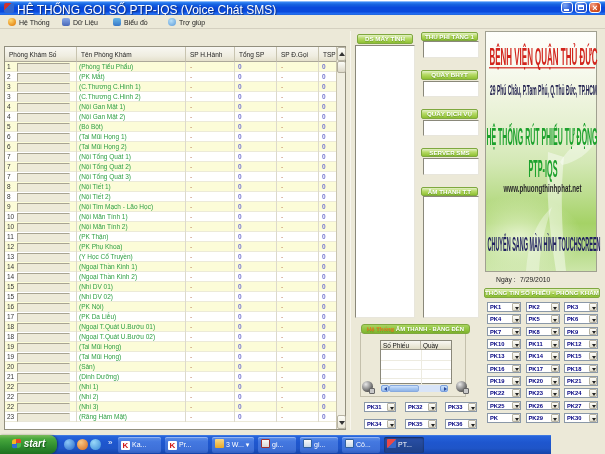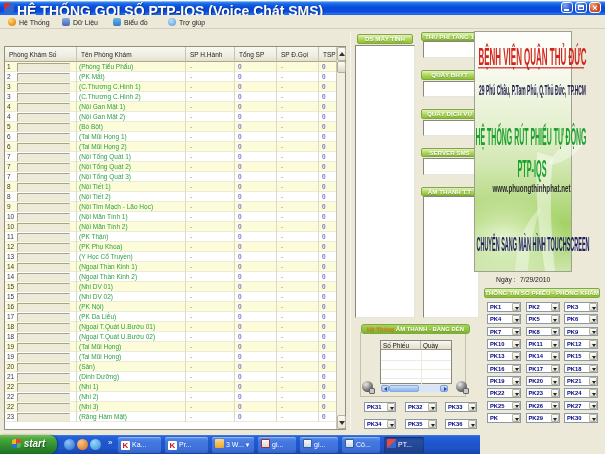--- a/index.html
+++ b/index.html
@@ -3,21 +3,21 @@
 <style>
 *{margin:0;padding:0;box-sizing:border-box;}
 html,body{width:605px;height:454px;overflow:hidden;background:#ECE9D8;}
 body{font-family:"Liberation Sans",sans-serif;position:relative;}
 #scr{position:absolute;left:0;top:0;width:605px;height:454px;overflow:hidden;}
 .abs{position:absolute;}
 
 
 #title{left:0;top:0;width:605px;height:15px;
 background:linear-gradient(180deg,#FFFFFF 0%,#FFFFFF 7%,#3C8CF8 12%,#1765E0 28%,#0A4ADC 50%,#0A4ADC 78%,#2B79F8 95%,#0E45B8 100%);}
-#title .txt{position:absolute;left:17px;top:3px;color:#fff;font-size:14px;font-weight:bold;text-shadow:1px 1px 1px #10307A;white-space:nowrap;}
+#title .txt{position:absolute;left:17px;top:3px;color:#fff;font-size:12px;font-weight:normal;text-shadow:1px 1px 1px #10307A;white-space:nowrap;}
 #ticon{position:absolute;left:4px;top:3px;width:10px;height:10px;background:linear-gradient(135deg,#c33 0 40%,#36c 40% 100%);border-radius:2px;}
 .wbtn{position:absolute;top:2px;width:12px;height:11px;border-radius:3px;border:1px solid #fff;}
 #bmin{left:561px;background:radial-gradient(circle at 30% 25%,#7FA8F4,#2B5BD7 60%,#1E46B4);}
 #bmax{left:575px;background:radial-gradient(circle at 30% 25%,#7FA8F4,#2B5BD7 60%,#1E46B4);}
 #bclose{left:589px;background:radial-gradient(circle at 30% 25%,#F2A088,#D8552A 55%,#B83D12);}
 #bmin i{position:absolute;left:2px;bottom:1px;width:5px;height:2px;background:#fff;}
 #bmax i{position:absolute;left:2px;top:2px;width:6px;height:5px;border:1px solid #fff;border-top-width:2px;}
 #bclose i{position:absolute;left:0;top:0;right:0;bottom:0;font-style:normal;font-size:9px;line-height:10px;color:#fff;text-align:center;font-weight:bold;}
 
 
@@ -89,29 +89,29 @@
 .spk .cone{position:absolute;right:-1px;bottom:-1px;width:6px;height:6px;background:#C8C8C8;border:1px solid #666;border-radius:1px;}
 
 
 .combo{position:absolute;width:34px;height:9.5px;background:#fff;border:1px solid #8A98A8;
 font-size:5.8px;line-height:8px;color:#000080;padding-left:2px;font-weight:bold;}
 .combo.c2{width:32px;}
 .cbtn{position:absolute;right:0;top:0;width:8px;height:7.5px;background:linear-gradient(180deg,#FDFDFB,#E4E0D0);border:1px solid #B8B4A4;border-radius:1px;}
 .carr{position:absolute;left:1.5px;top:2.5px;width:0;height:0;border-left:2.5px solid transparent;border-right:2.5px solid transparent;border-top:3px solid #222;}
 
 
-#ad{left:474px;top:31px;width:98px;height:241px;border:1px solid #A0A090;
+#ad{left:485px;top:31px;width:112px;height:241px;border:1px solid #A0A090;
 background:
  radial-gradient(90px 60px ellipse at 30% 86%, rgba(235,246,215,0.9) 0%, rgba(235,246,215,0) 70%),
  linear-gradient(180deg,#FDFEFA 0%,#F8FAF0 14%,#EEF4DE 28%,#E2EFCC 42%,#D3E8B4 55%,#BCDD8E 68%,#A5D266 80%,#B4DA85 90%,#CCE6A8 100%);}
 #ngay{left:487px;top:274px;width:116px;height:11px;font-size:6.8px;color:#222;}
 #ttinfo{left:484px;top:288px;width:116px;height:9.5px;font-size:6.2px;line-height:8.5px;}
 
 
-#task{left:0;top:435px;width:480px;height:19px;background:linear-gradient(180deg,#4A84E4 0%,#2663DA 8%,#1E56CE 40%,#1F55C8 70%,#1543A8 100%);}
+#task{left:0;top:435px;width:551px;height:19px;background:linear-gradient(180deg,#4A84E4 0%,#2663DA 8%,#1E56CE 40%,#1F55C8 70%,#1543A8 100%);}
 #start{position:absolute;left:0;top:0;width:57px;height:19px;border-radius:0 8px 8px 0;
 background:linear-gradient(180deg,#7BBB5C 0%,#48A83C 20%,#2F8D2F 60%,#1F701F 100%);
 color:#fff;font-weight:bold;font-style:italic;font-size:10px;line-height:18px;text-align:center;text-shadow:1px 1px 1px #1A5A1A;box-shadow:1px 0 2px rgba(0,0,0,.4);}
 #start .flag{display:inline-block;width:9px;height:9px;margin-right:3px;vertical-align:-1px;
 background:conic-gradient(from 0deg at 50% 50%,#E8442C 0 90deg,#51B84C 90deg 180deg,#2F6FD8 180deg 270deg,#F2B824 270deg 360deg);border-radius:2px;transform:skewY(-6deg);}
 .qlicon{position:absolute;top:3.5px;width:11px;height:11px;border-radius:50%;}
 .tbtn{position:absolute;top:1.5px;height:16px;border-radius:2px;background:linear-gradient(180deg,#5E90E8 0%,#4478E0 30%,#3E70D8 80%,#3560C0 100%);
 box-shadow:inset 0 1px 0 rgba(255,255,255,.35);color:#fff;font-size:7px;line-height:16px;padding-left:3px;white-space:nowrap;overflow:hidden;}
 .tbtn .ti{display:inline-block;width:9px;height:9px;vertical-align:-1.5px;margin-right:2px;border-radius:1px;}
 .tbtn.pressed{background:linear-gradient(180deg,#2A50A8 0%,#234898 50%,#1E4088 100%);box-shadow:inset 0 1px 2px rgba(0,0,0,.5);}

